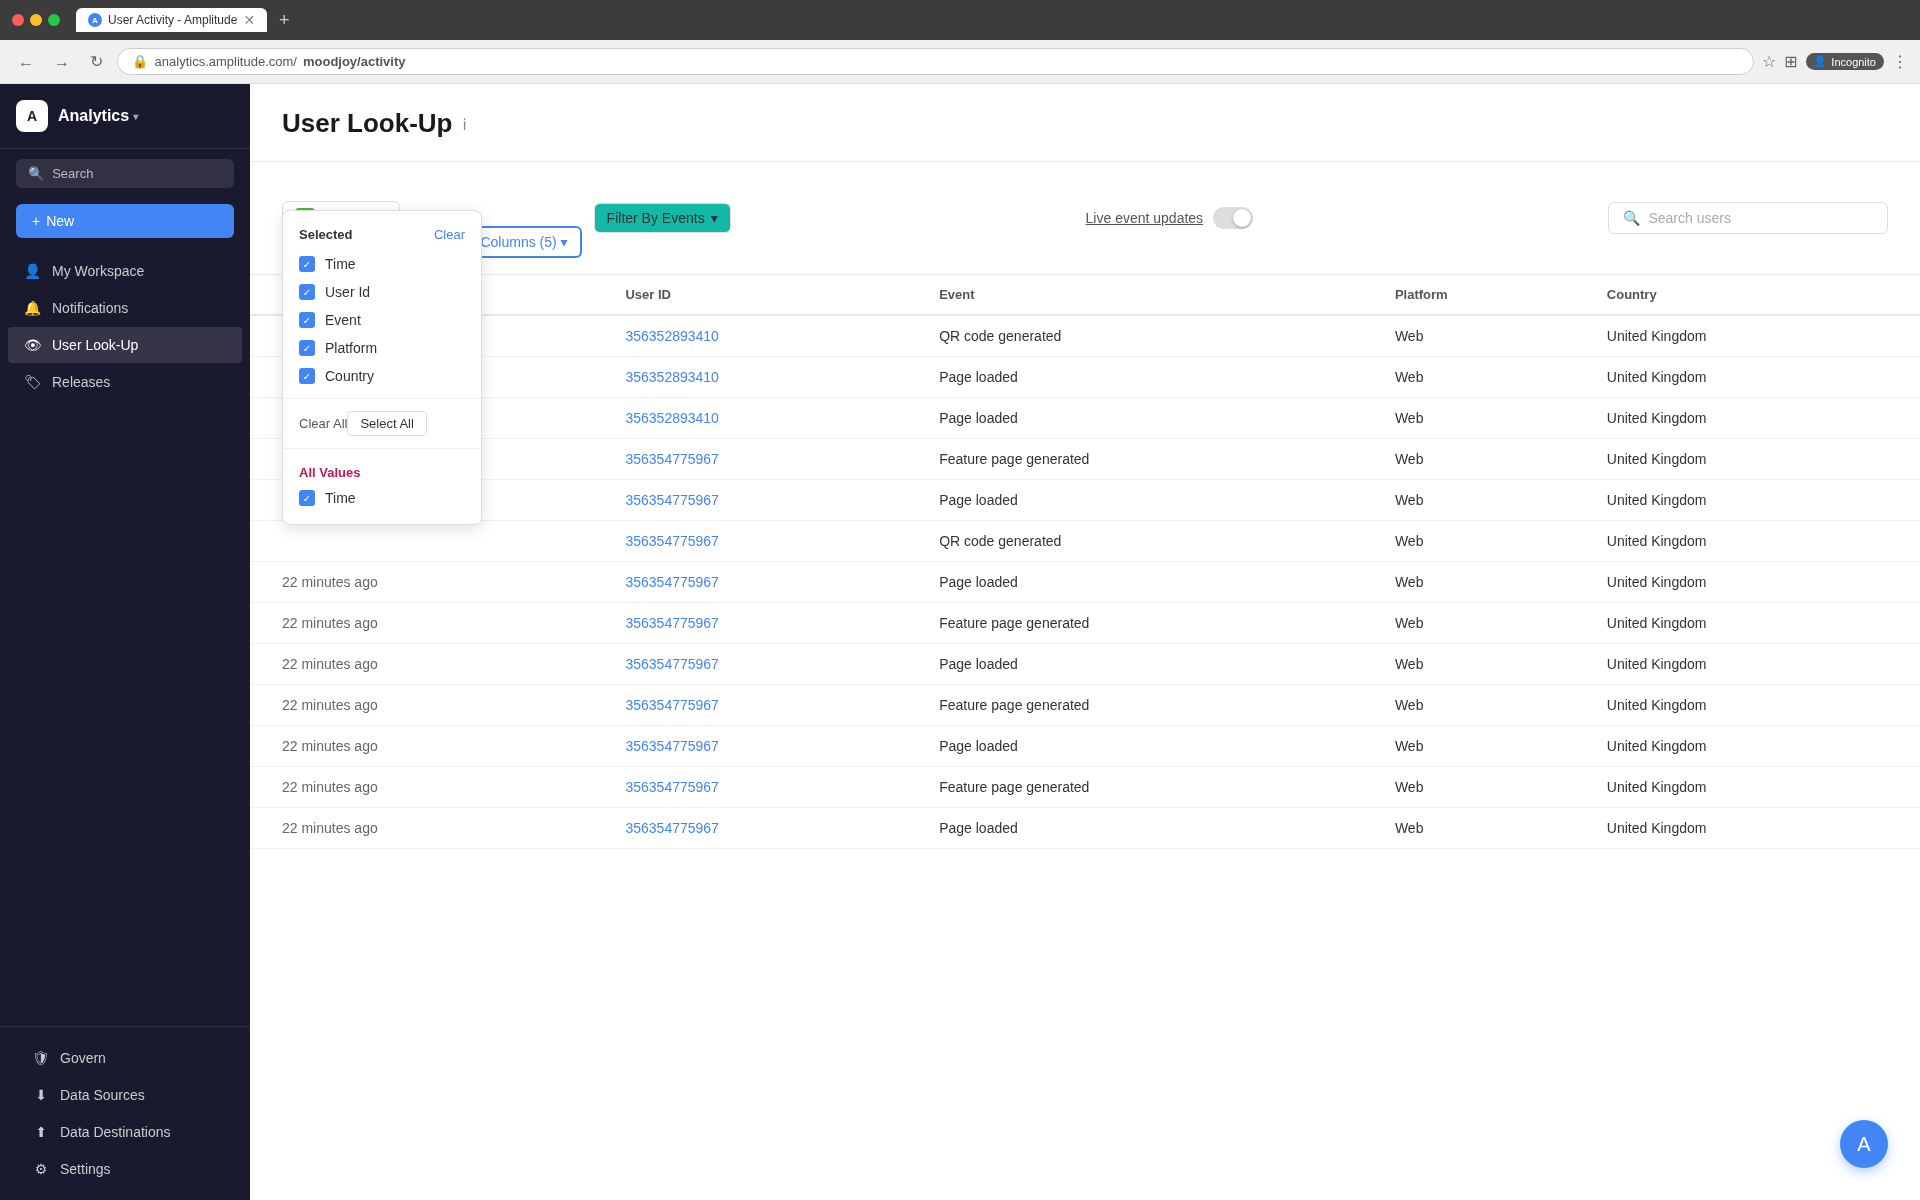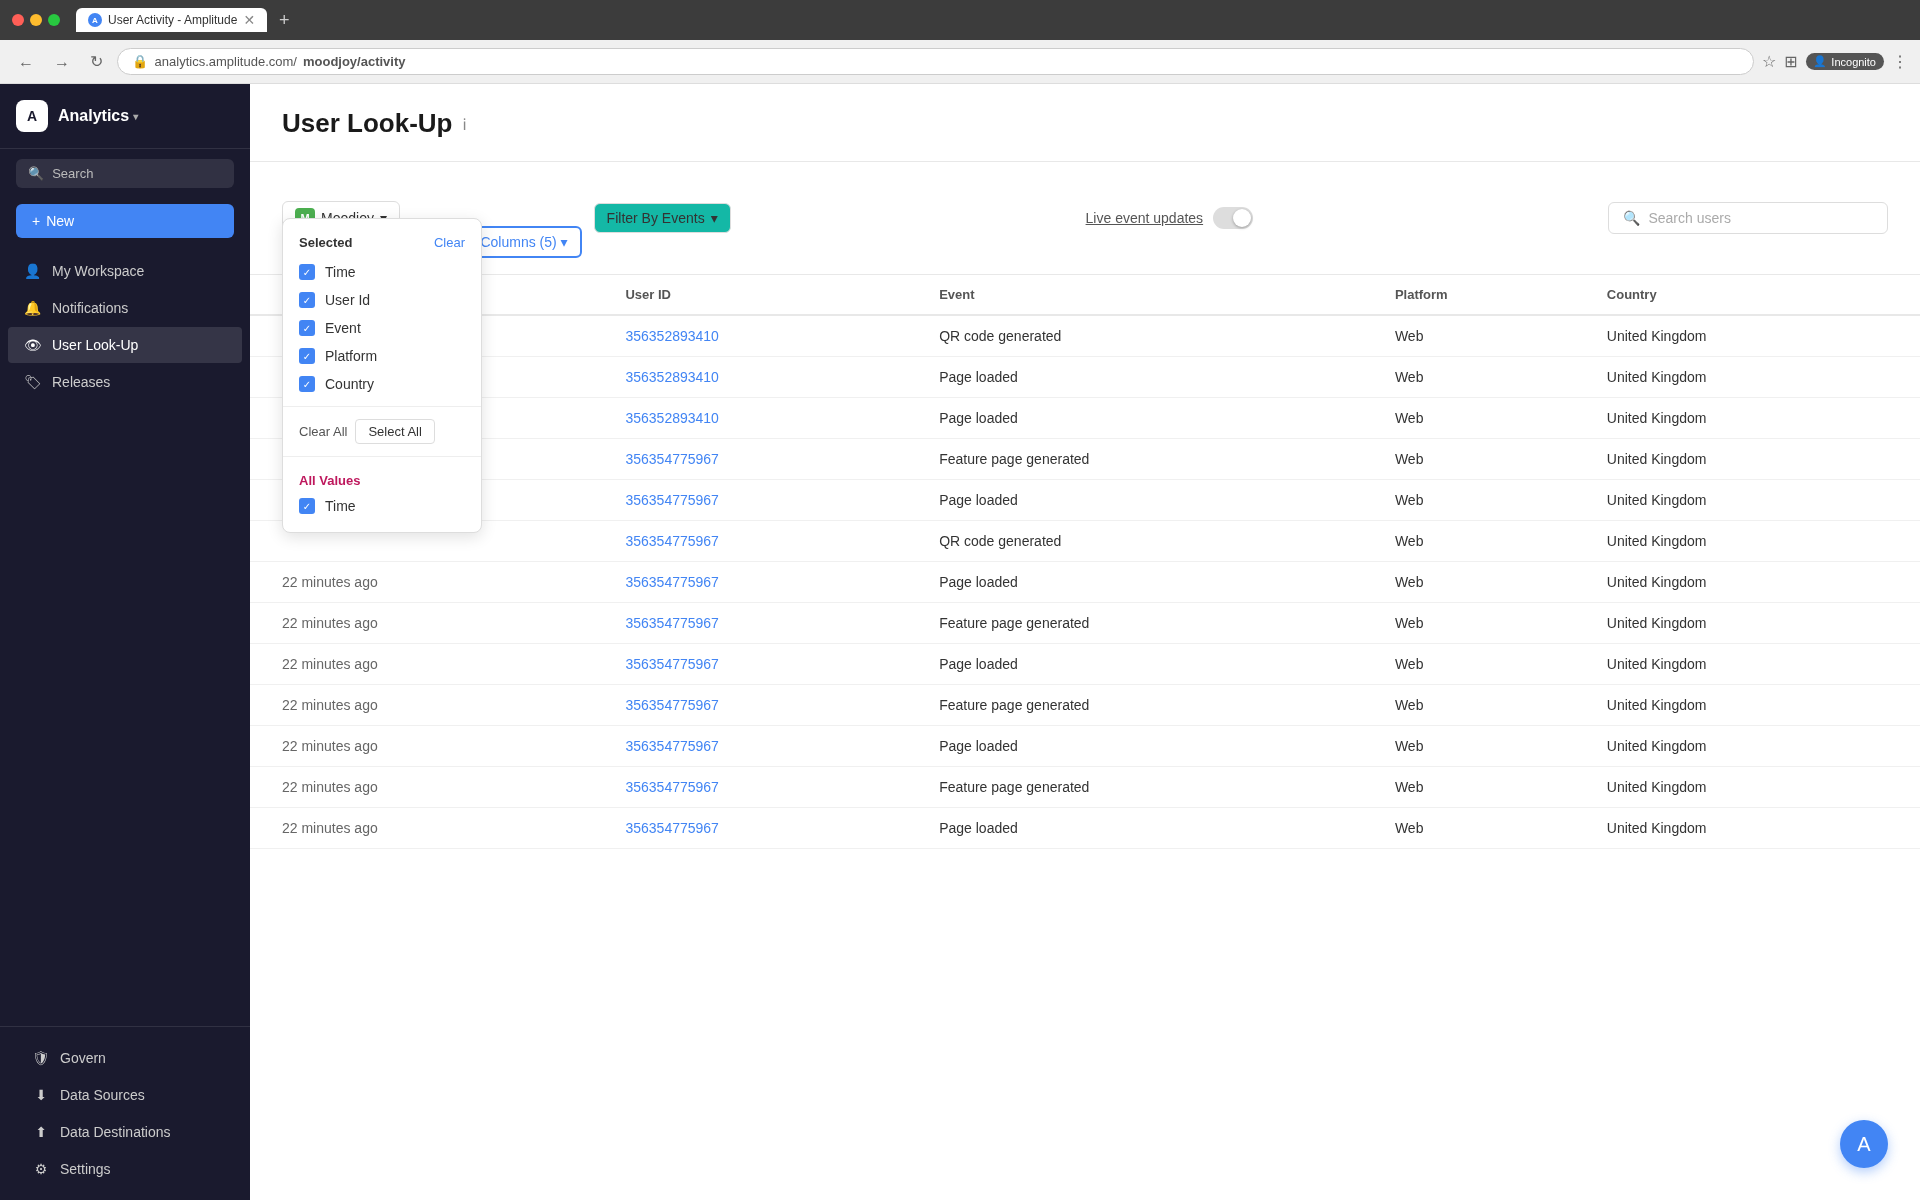--- a/index.html
+++ b/index.html
@@ -66,28 +66,28 @@
     .project-badge-m { width: 20px; height: 20px; background: #4caf50; border-radius: 4px; color: white; font-size: 11px; font-weight: bold; display: flex; align-items: center; justify-content: center; }
     .filter-btn { background: #14b8a6; border: 1px solid #ddd; border-radius: 6px; padding: 6px 12px; font-size: 14px; cursor: pointer; display: flex; align-items: center; gap: 6px; color: #333; }
     .live-updates { margin-left: auto; display: flex; align-items: center; gap: 10px; color: #555; font-size: 14px; text-decoration: underline; }
     .toggle { width: 40px; height: 22px; background: #ddd; border-radius: 11px; position: relative; cursor: pointer; }
     .toggle-handle { width: 18px; height: 18px; background: white; border-radius: 50%; position: absolute; top: 2px; right: 2px; box-shadow: 0 1px 3px rgba(0,0,0,0.3); }
 
     .manage-columns-btn { background: white; border: 2px solid #4285f4; border-radius: 6px; padding: 6px 12px; font-size: 14px; cursor: pointer; color: #4285f4; font-weight: 500; margin-top: 48px; }
     .search-users { border: 1px solid #ddd; border-radius: 6px; padding: 7px 14px; font-size: 14px; width: 280px; color: #888; display: flex; align-items: center; gap: 8px; background: white; }
 
     
-    .dropdown-overlay { position: absolute; top: 56px; left: 32px; background: white; border: 1px solid #ddd; border-radius: 8px; box-shadow: 0 4px 16px rgba(0,0,0,0.12); width: 200px; z-index: 100; padding: 12px 0; }
+    .dropdown-overlay { position: absolute; top: 48px; left: 32px; background: white; border: 1px solid #ddd; border-radius: 8px; box-shadow: 0 4px 16px rgba(0,0,0,0.12); width: 200px; z-index: 100; padding: 12px 0; }
     .dropdown-section-header { padding: 4px 16px 8px; display: flex; align-items: center; justify-content: space-between; }
     .dropdown-section-title { font-size: 13px; font-weight: 600; color: #333; }
     .dropdown-clear-link { font-size: 13px; color: #4285f4; cursor: pointer; }
     .dropdown-item { padding: 6px 16px; display: flex; align-items: center; gap: 10px; font-size: 14px; color: #333; cursor: pointer; }
     .checkbox { width: 16px; height: 16px; background: #4285f4; border-radius: 3px; display: flex; align-items: center; justify-content: center; color: white; font-size: 10px; flex-shrink: 0; }
     .dropdown-divider { height: 1px; background: #eee; margin: 8px 0; }
-    .dropdown-actions { padding: 4px 16px; display: flex; gap: 8px; }
+    .dropdown-actions { padding: 4px 16px; display: flex; }
     .clear-all-btn { border: none; background: none; color: #555; font-size: 13px; cursor: pointer; padding: 4px 0; }
     .select-all-btn { border: 1px solid #ddd; background: white; color: #333; font-size: 13px; cursor: pointer; padding: 4px 12px; border-radius: 4px; }
     .dropdown-section-subtitle { padding: 8px 16px 4px; font-size: 13px; font-weight: 600; color: #be185d; }
 
     
     .table-container { overflow-x: auto; }
     table { width: 100%; border-collapse: collapse; }
     thead tr { border-bottom: 2px solid #e8e8e8; }
     th { padding: 12px 16px; text-align: left; font-size: 13px; font-weight: 600; color: #555; background: white; }
     th.time-col { padding-left: 32px; }

